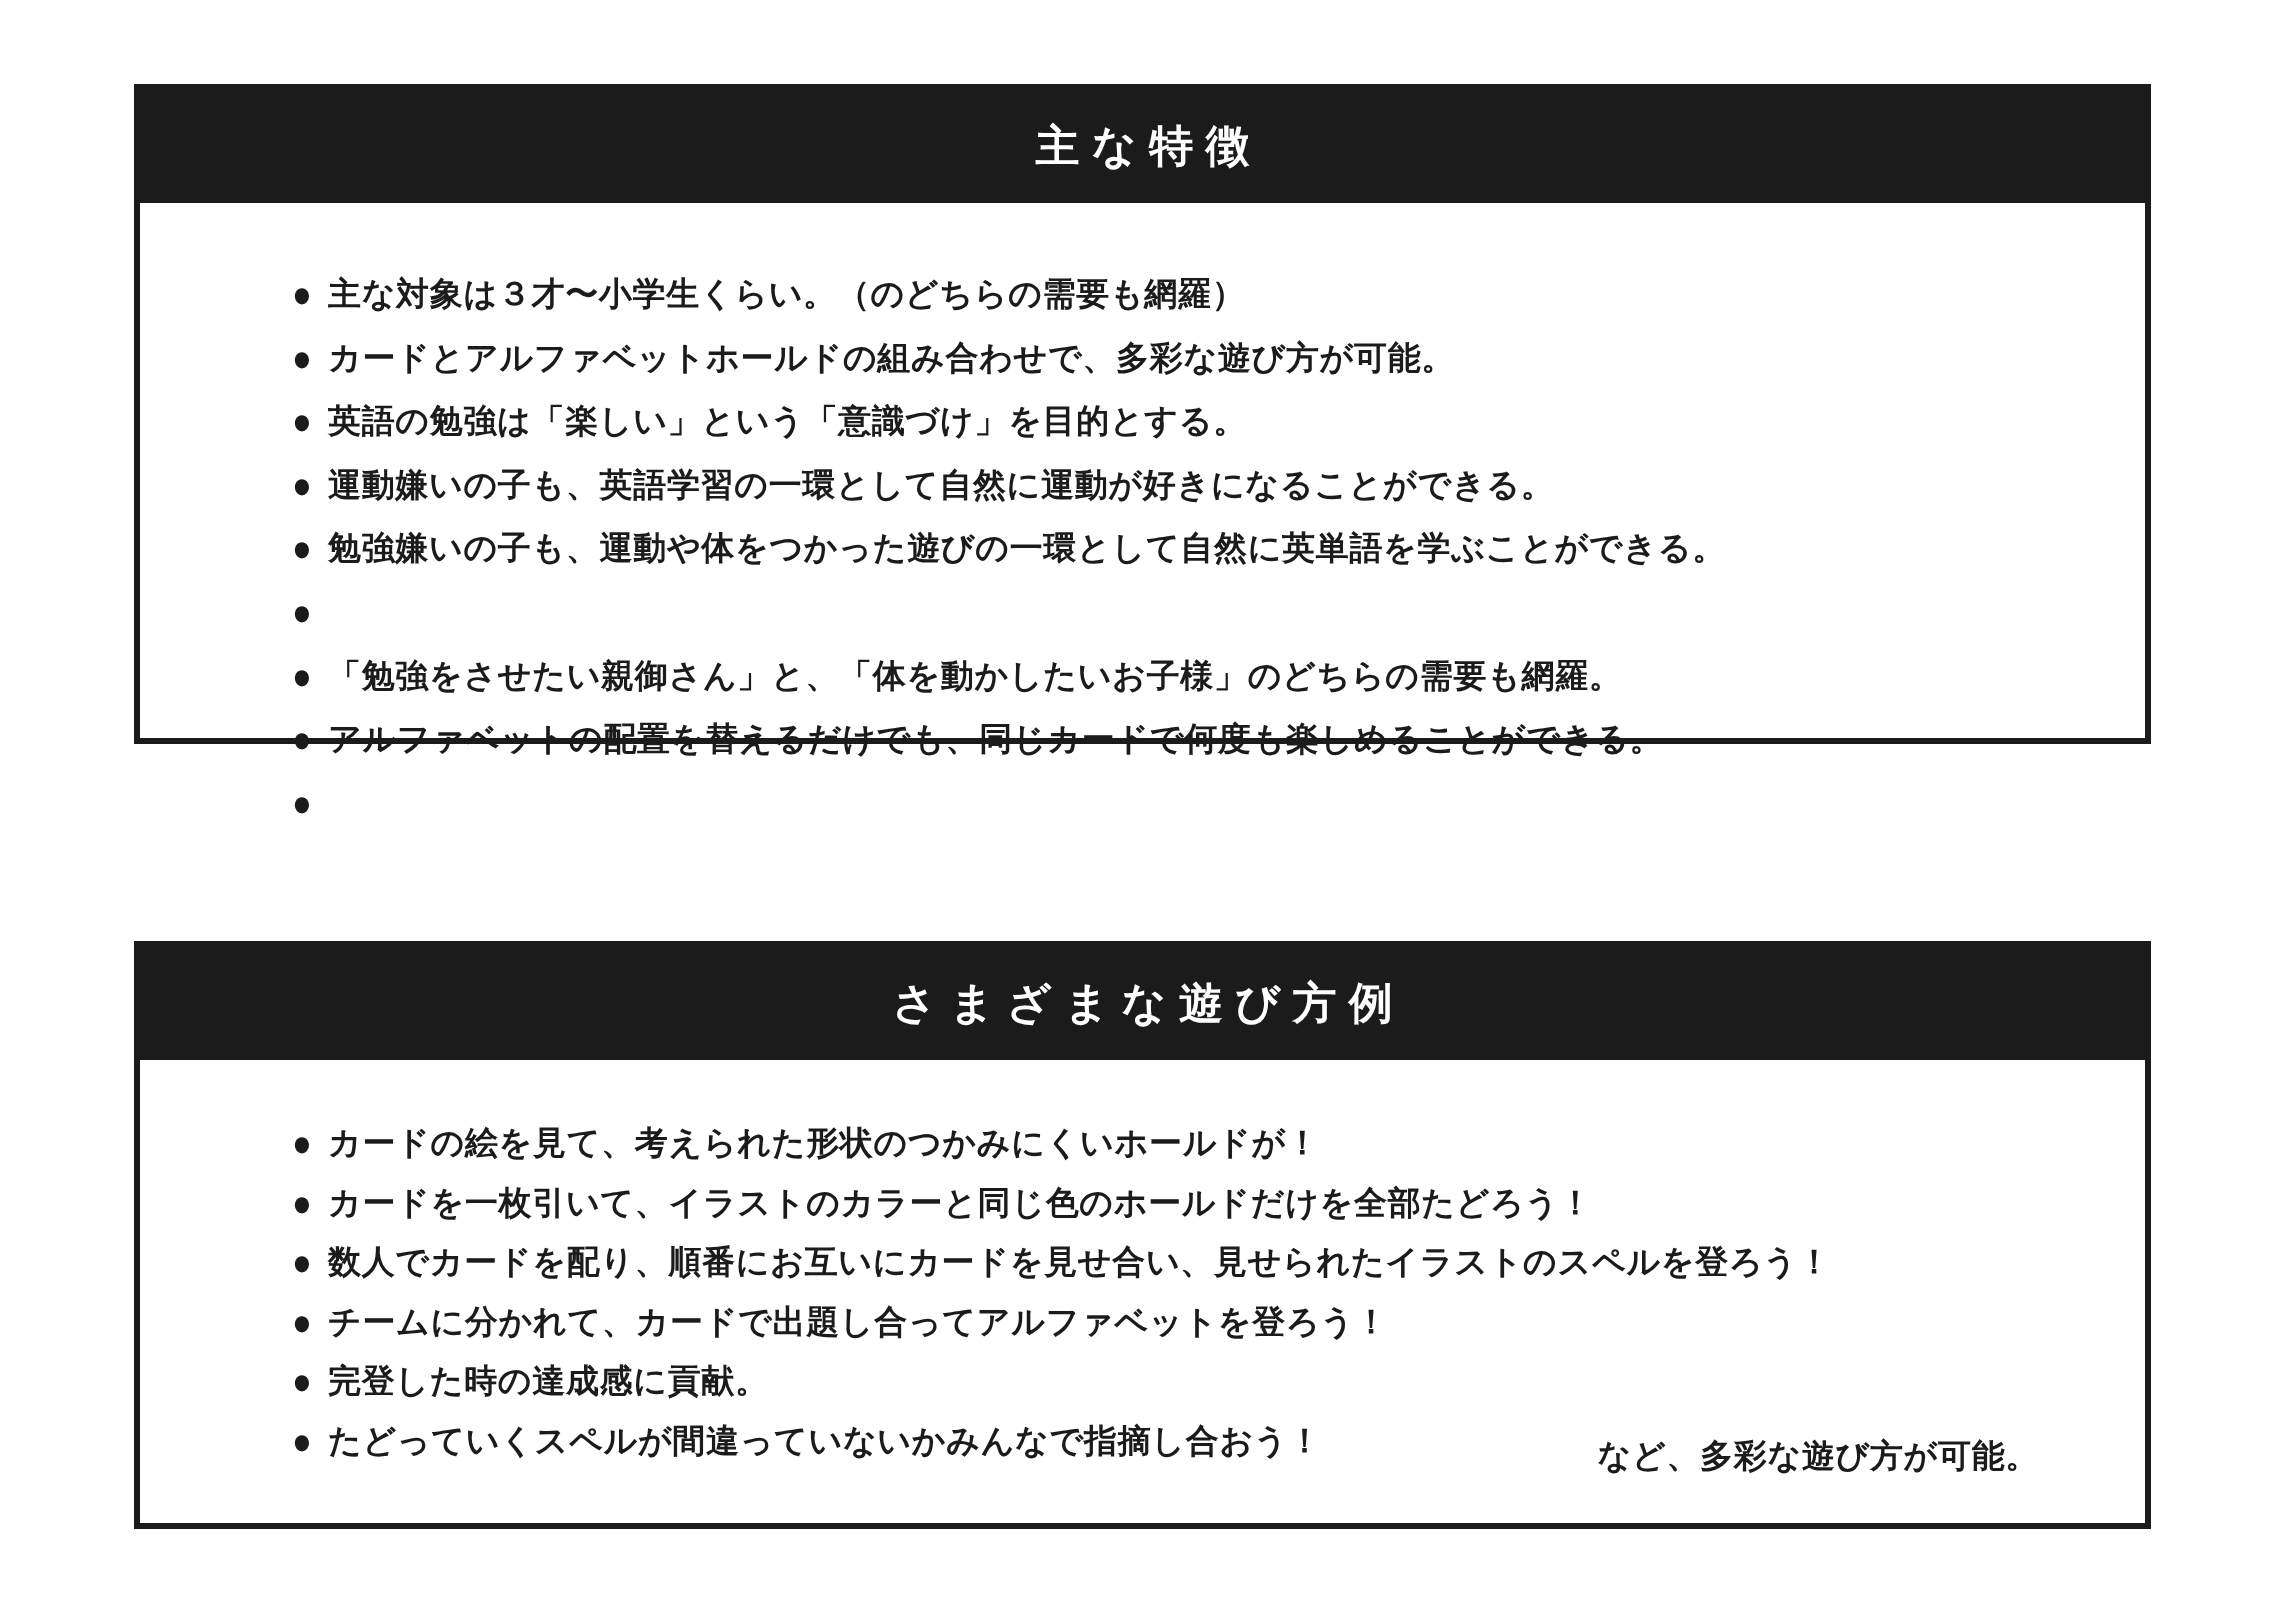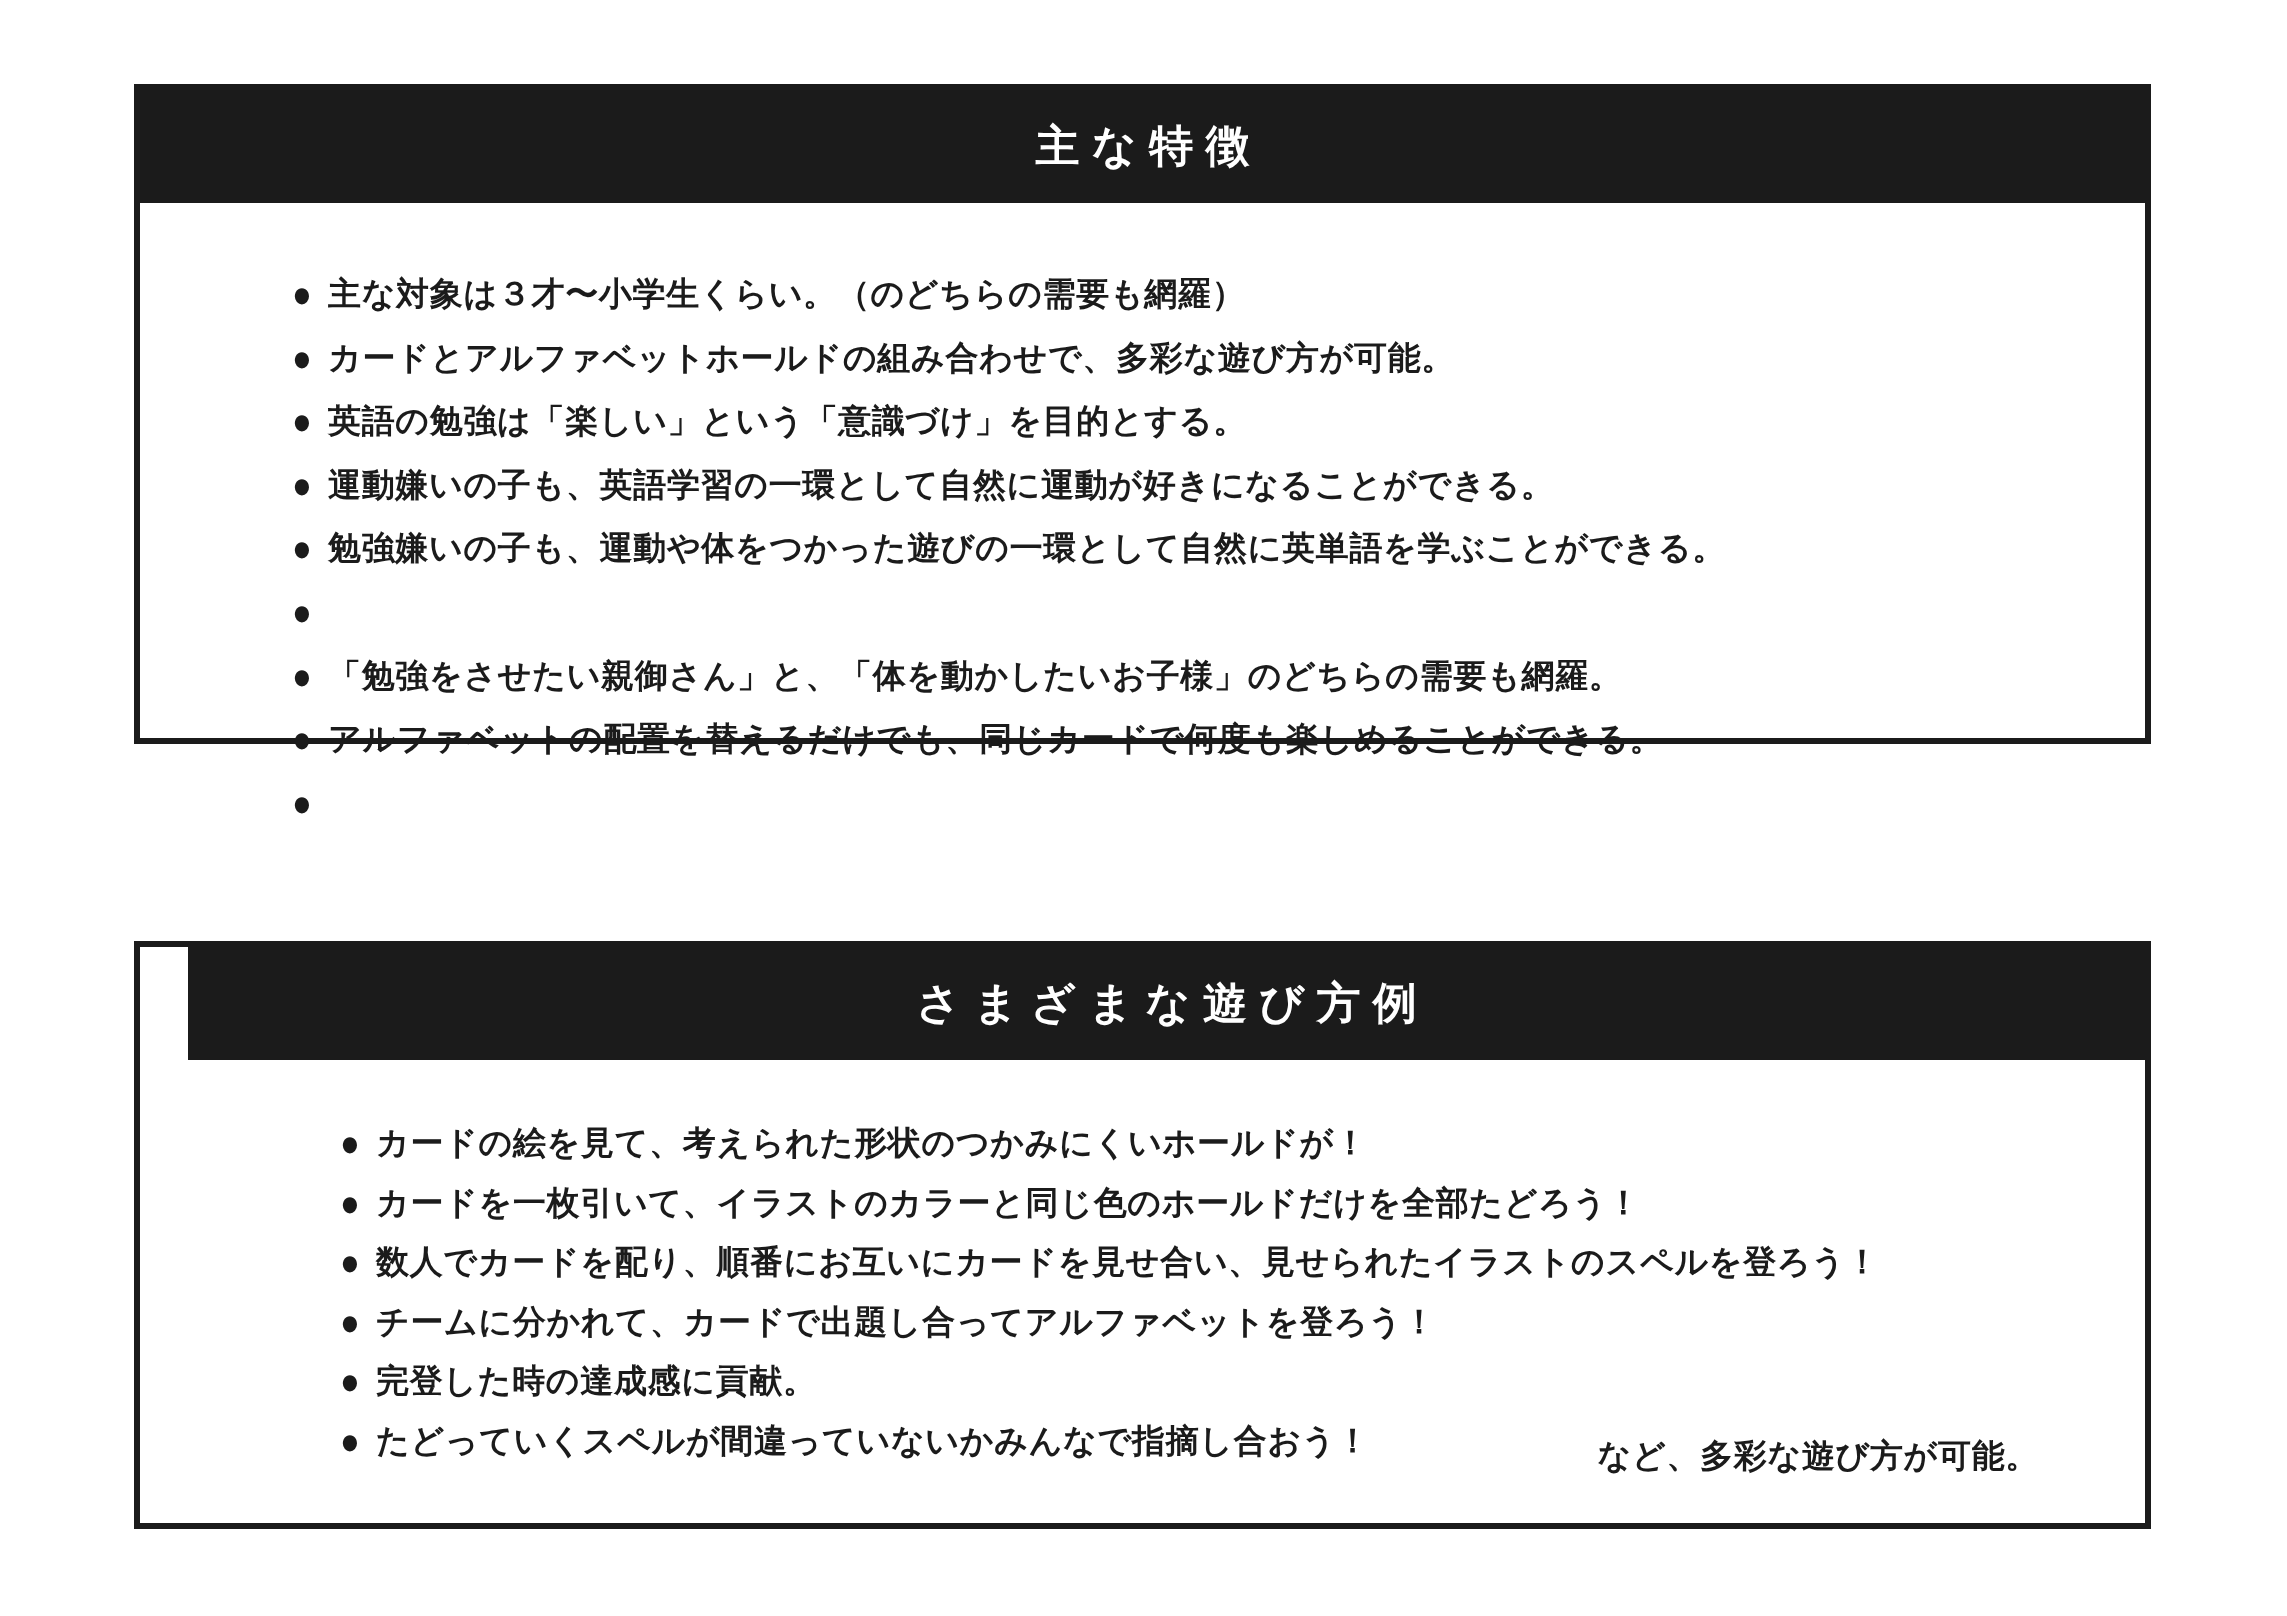--- a/index.html
+++ b/index.html
@@ -16,21 +16,21 @@
   }
   .panel {
     position: absolute;
     left: 134px;
     width: 2017px;
     box-sizing: border-box;
     border: 6.7px solid #1b1b1b;
     background: #ffffff;
   }
   .panel-1 { top: 84px;  height: 660px; }
-  .panel-2 { top: 941px; height: 588px; padding-left: 48px; }
+  .panel-2 { top: 941px; height: 588px; }
   .panel-header {
     background: #1b1b1b;
     color: #ffffff;
     height: 113px;
     display: flex;
     align-items: center;
     justify-content: center;
     font-size: 44px;
     font-weight: 700;
     letter-spacing: 0.28em;

